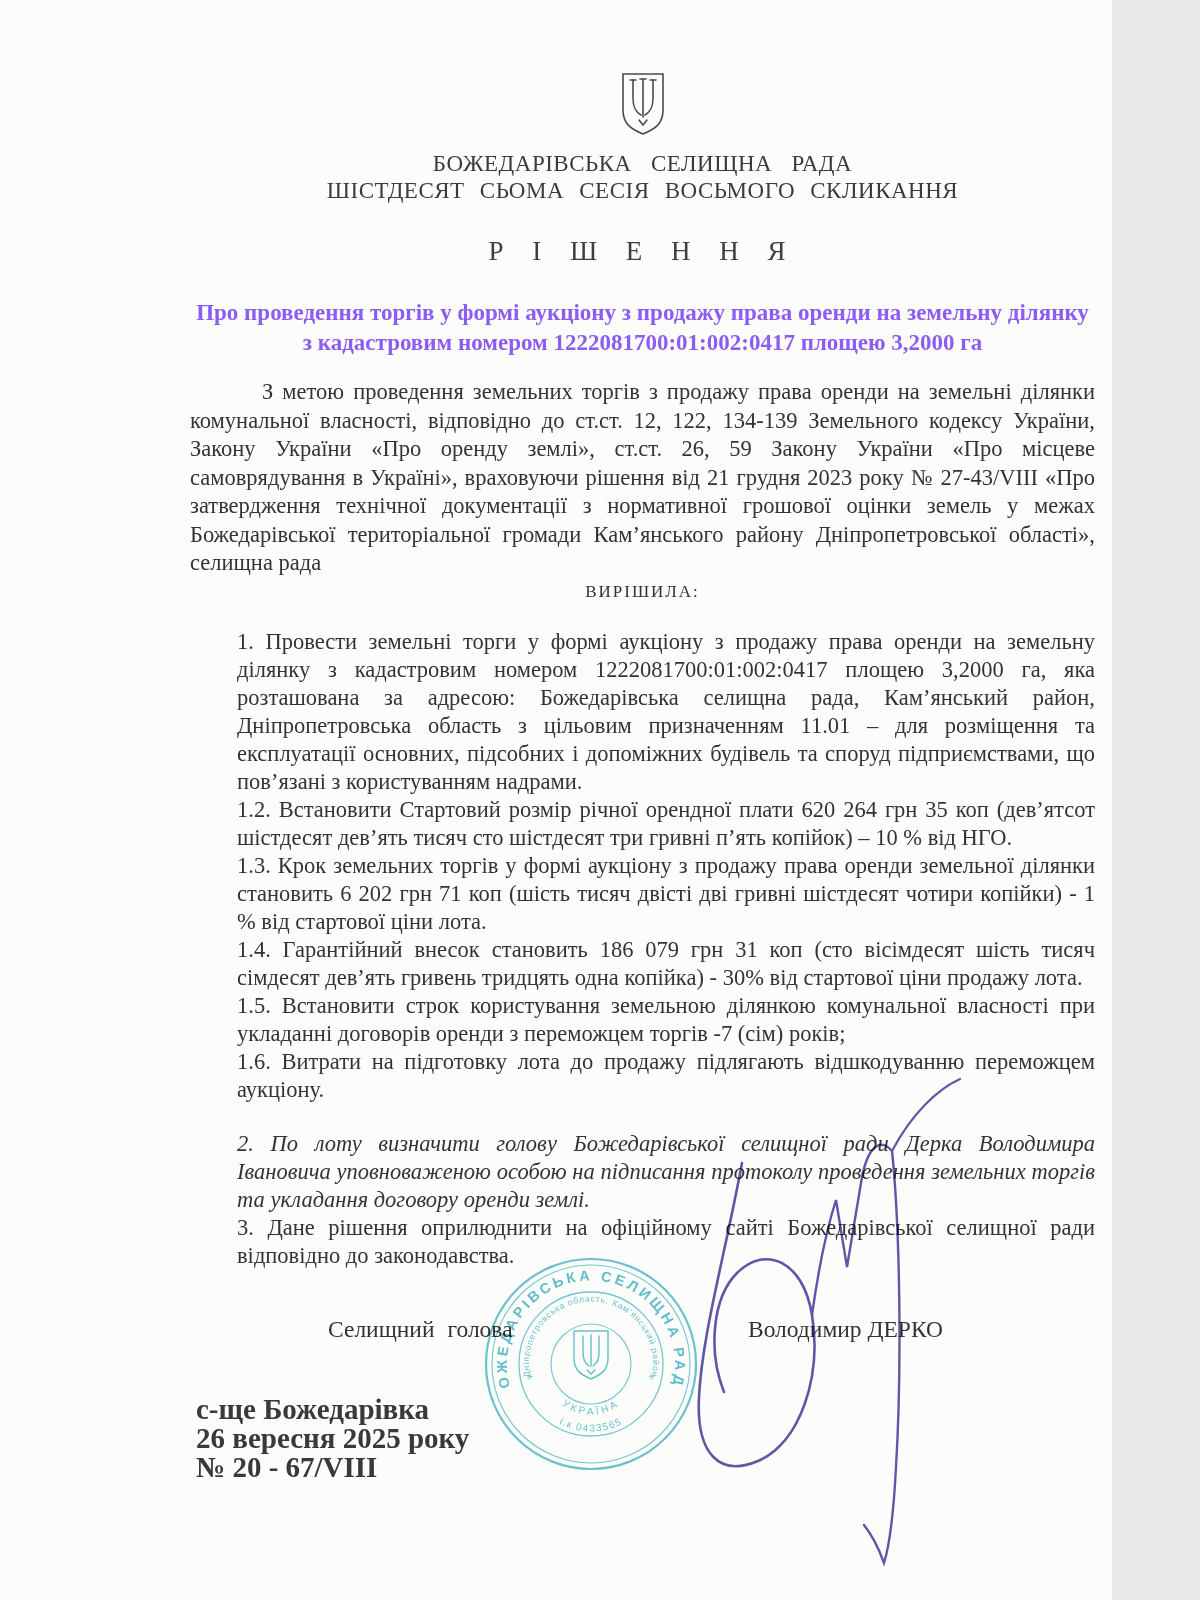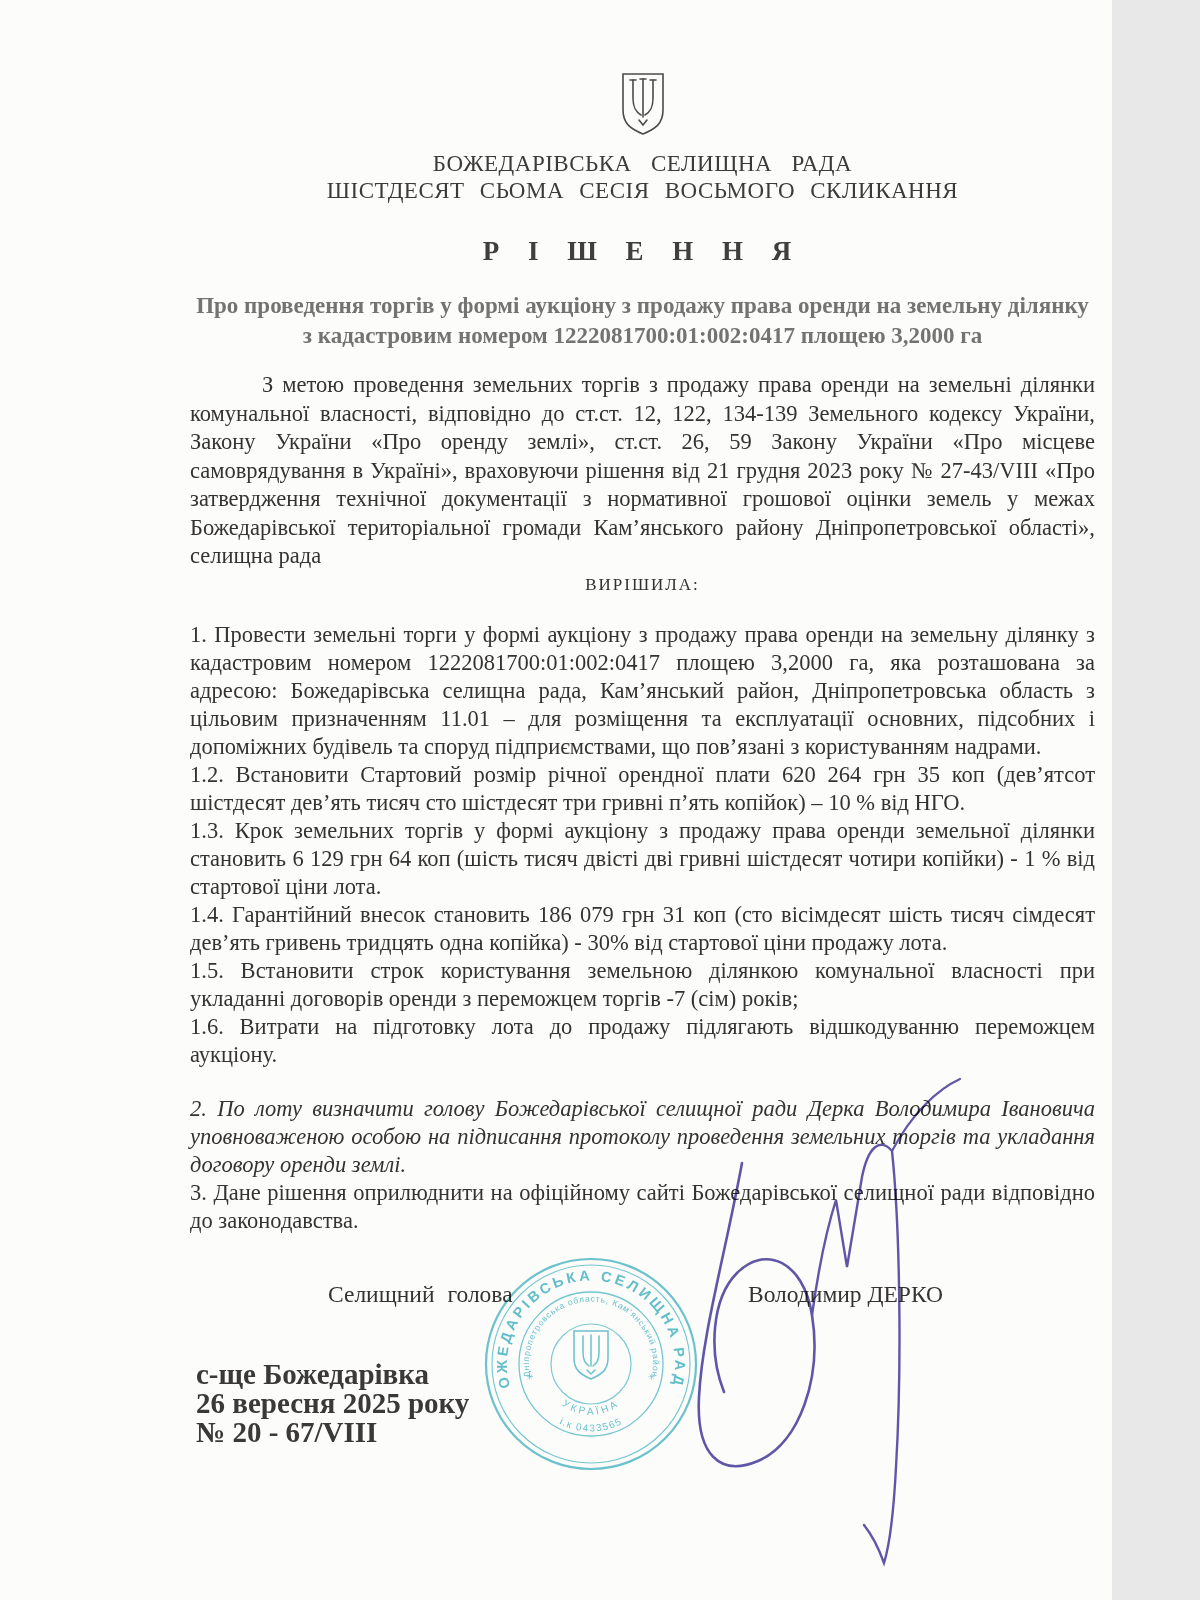--- a/index.html
+++ b/index.html
@@ -10,25 +10,25 @@
     color:#343331;
   }
   .content {
     position:absolute; left:190px; top:0; width:905px;
   }
   .emblem-wrap { text-align:center; margin-top:72px; }
   .hdr { text-align:center; font-size:23px; line-height:27px; letter-spacing:0.5px; color:#3c3b39; }
   .hdr.l1 { margin-top:10px; word-spacing:13px; }
   .hdr.l2 { word-spacing:3px; }
   .hdr.l3 { word-spacing:9px; }
-  .doc-type { text-align:center; margin-top:32px; font-size:27px; letter-spacing:11px; color:#403f3d;font-weight:bold; }
-  .title { margin-top:24px; text-align:center; font-weight:bold; font-size:23px; line-height:30px; color:#737373; }
+  .doc-type { text-align:center; margin-top:32px; font-size:27px; letter-spacing:11px; color:#403f3d; }
+  .title { margin-top:31px; text-align:center; font-weight:bold; font-size:23px; line-height:30px; color:#8b5cf6; }
   .preamble { margin:20px 0 0 0; text-align:justify; text-indent:72px; font-size:22.5px; line-height:28.5px; }
   .resolved { text-align:center; margin-top:4px; font-size:17px; letter-spacing:2px; color:#33322f; }
-  .items { margin-top:26px; }
+  .items { margin-top:26px;margin-left:47px; }
   .item { margin:0; text-align:justify; font-size:22.5px; line-height:28px; }
   .item.gap { margin-top:26px;font-style:italic; }
   .sig-row {
     display:flex; align-items:center; justify-content:space-between;
     margin-top:46px; padding-left:138px; padding-right:152px;
     font-size:23.5px;
   }
   .sig-role { word-spacing:7px; }
   .footer { margin-top:52px; margin-left:6px; font-size:29px; line-height:29px; color:#3a3937;font-weight:bold; }
   
@@ -69,21 +69,21 @@
       <div>з кадастровим номером 1222081700:01:002:0417 площею 3,2000 га</div>
     </div>
 
     <p class="preamble">З метою проведення земельних торгів з продажу права оренди на земельні ділянки комунальної власності, відповідно до ст.ст. 12, 122, 134-139 Земельного кодексу України, Закону України «Про оренду землі», ст.ст. 26, 59 Закону України «Про місцеве самоврядування в Україні», враховуючи рішення від 21 грудня 2023 року № 27-43/VIII «Про затвердження технічної документації з нормативної грошової оцінки земель у межах Божедарівської територіальної громади Кам’янського району Дніпропетровської області», селищна рада</p>
 
     <div class="resolved">ВИРІШИЛА:</div>
 
     <div class="items">
       <p class="item">1.  Провести земельні торги у формі аукціону з продажу права оренди на земельну ділянку з кадастровим номером 1222081700:01:002:0417 площею 3,2000 га, яка розташована за адресою: Божедарівська селищна рада, Кам’янський район, Дніпропетровська область з цільовим призначенням 11.01 – для розміщення та експлуатації основних, підсобних і допоміжних будівель та споруд підприємствами, що пов’язані з користуванням надрами.</p>
       <p class="item">1.2.  Встановити Стартовий розмір річної орендної плати 620 264 грн 35 коп (дев’ятсот шістдесят дев’ять тисяч сто шістдесят три гривні п’ять копійок) – 10 %  від НГО.</p>
-      <p class="item">1.3.  Крок земельних торгів у формі аукціону з продажу права оренди земельної ділянки становить 6 129 грн 64 коп (шість тисяч двісті дві гривні шістдесят чотири копійки) - 1 % від стартової ціни лота.</p>
+      <p class="item">1.3.  Крок земельних торгів у формі аукціону з продажу права оренди земельної ділянки становить 6 202 грн 71 коп (шість тисяч двісті дві гривні шістдесят чотири копійки) - 1 % від стартової ціни лота.</p>
       <p class="item">1.4.  Гарантійний внесок становить 186 079 грн 31 коп (сто вісімдесят шість тисяч сімдесят дев’ять гривень тридцять одна копійка) - 30% від стартової ціни продажу лота.</p>
       <p class="item">1.5. Встановити строк користування земельною ділянкою комунальної власності при укладанні договорів оренди з переможцем торгів -7 (сім) років;</p>
       <p class="item">1.6.  Витрати на підготовку лота до продажу підлягають відшкодуванню переможцем аукціону.</p>
       <p class="item gap">2.  По лоту визначити голову Божедарівської селищної ради Дерка Володимира Івановича уповноваженою особою на підписання протоколу проведення земельних торгів та укладання договору оренди землі.</p>
       <p class="item">3. Дане рішення оприлюднити на офіційному сайті Божедарівської селищної ради відповідно до законодавства.</p>
     </div>
 
     <div class="sig-row">
       <span class="sig-role">Селищний голова</span>
       <span class="sig-name">Володимир ДЕРКО</span>

